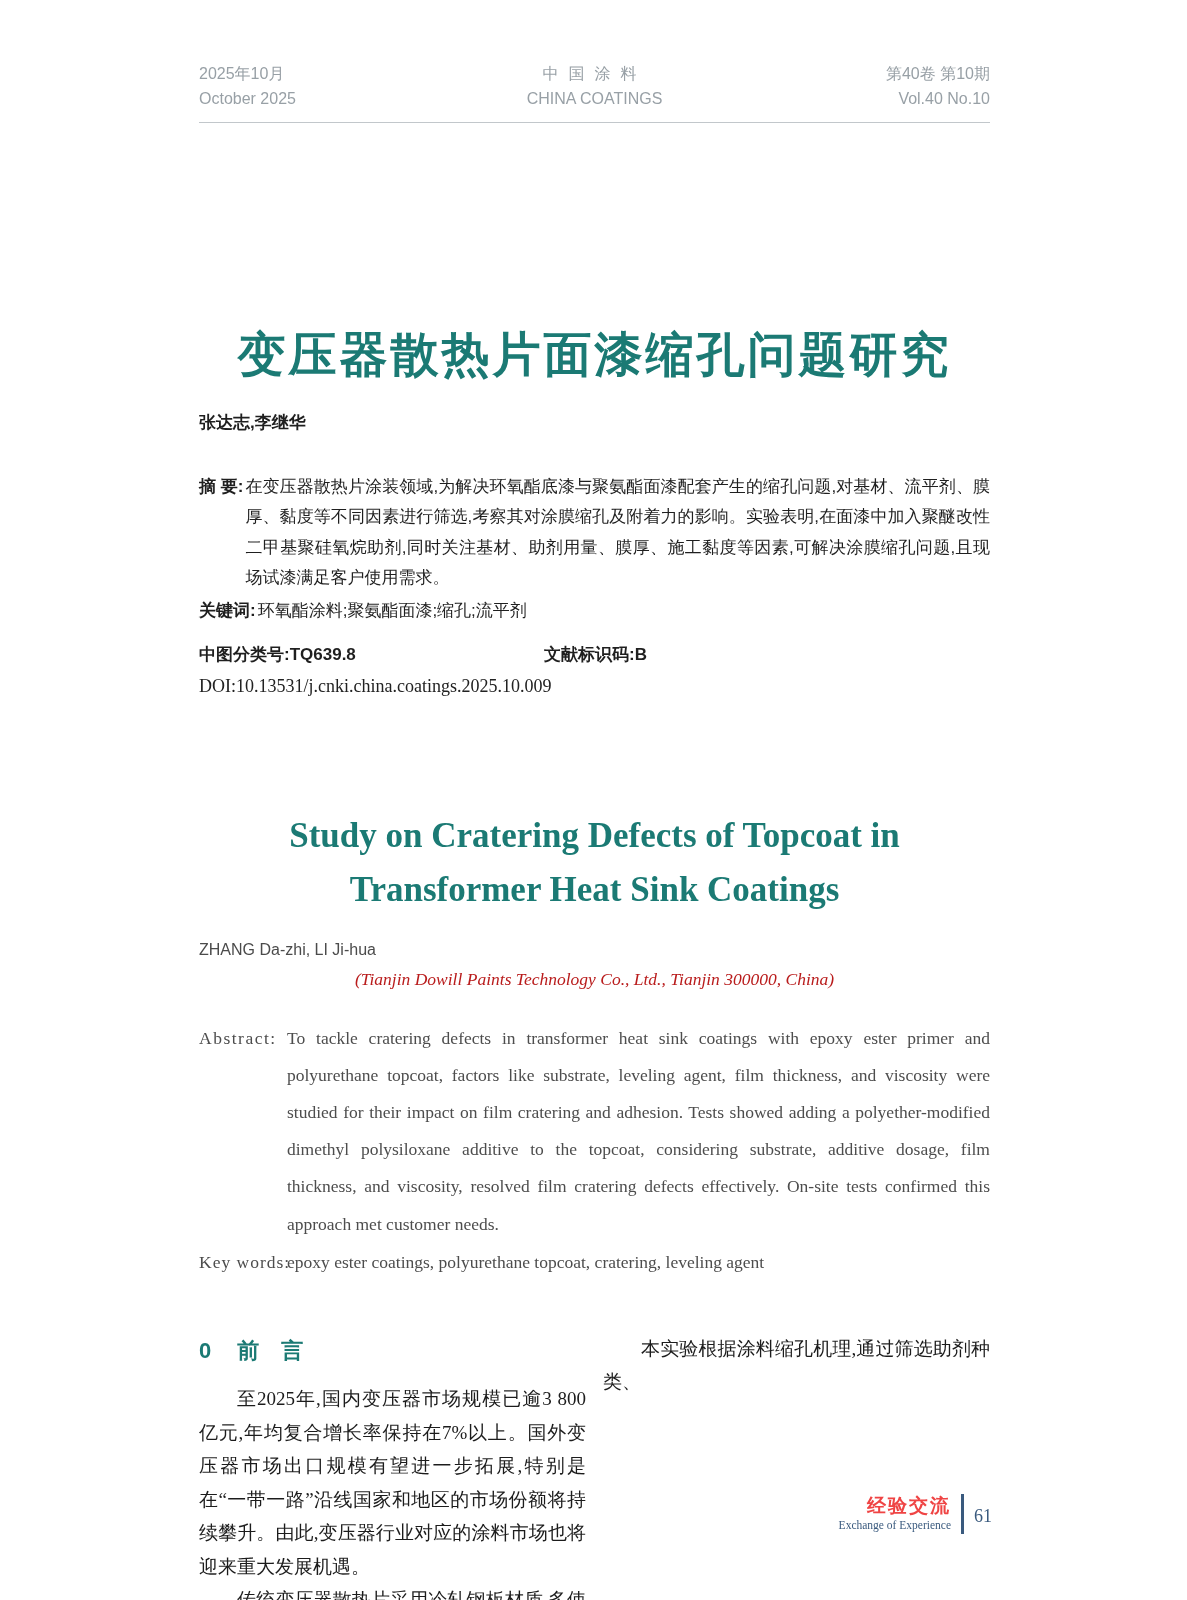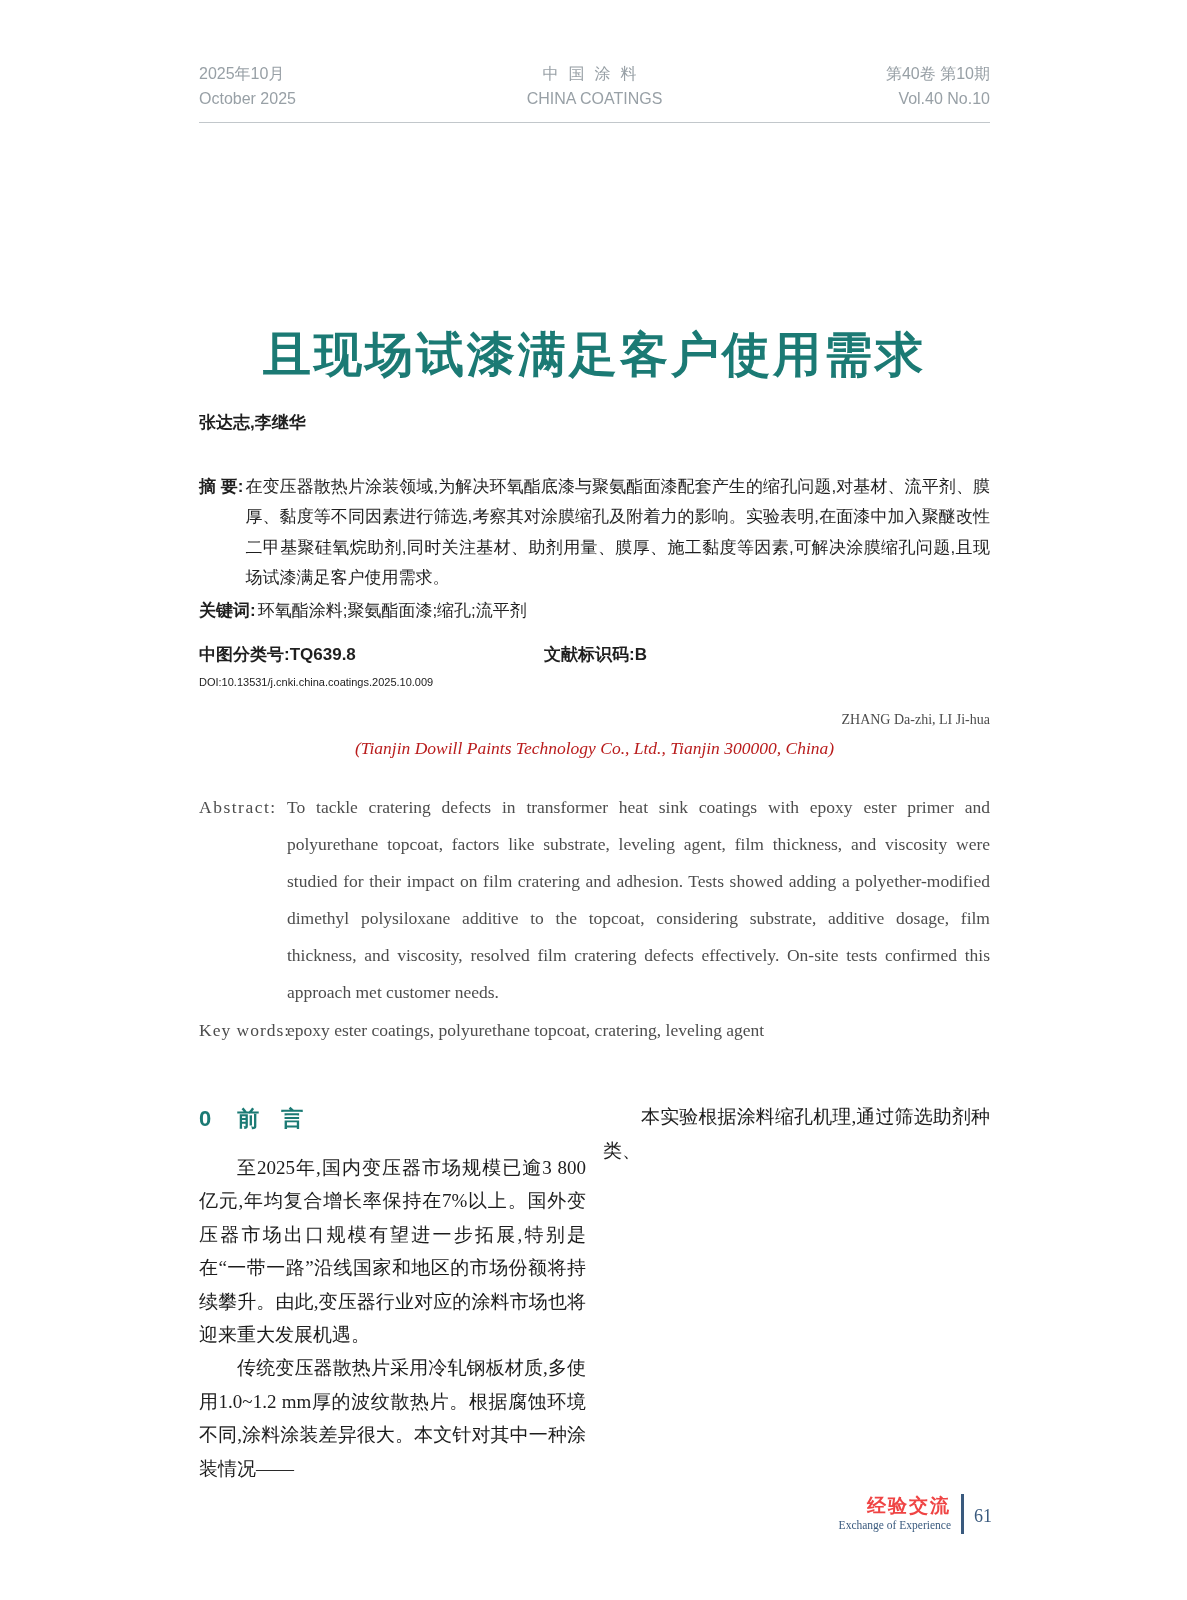--- a/index.html
+++ b/index.html
@@ -82,42 +82,41 @@
     display: flex;
     margin-top: 16px;
     font-size: 17px;
     font-weight: bold;
   }
   .meta-row .m1 { width: 345px; }
   .meta-row .m2 { width: 290px; }
   .meta-row .m3 { flex: 1; text-align: right; }
   .doi-line {
     margin-top: 10px;
-    font-family: Liberation Sans, sans-serif;
-    font-size: 11px;
+    font-family: Liberation Serif, serif;
+    font-size: 18px;
     font-weight: normal;
     color: #222;
   }
 
   
   .title-en {
     margin-top: 112px;
     text-align: center;
     font-family: "Liberation Serif", serif;
     font-weight: bold;
     font-size: 35px;
     line-height: 1.55;
     color: #1b7a74;
   }
   .authors-en {
     margin-top: 24px;
-    text-align: right;
-    font-size: 14px;
+    text-align: left;
+    font-size: 16px;
     color: #4b4b4b;
-    font-family: Liberation Serif, serif;
   }
   .affil-en {
     margin-top: 10px;
     text-align: center;
     font-family: "Liberation Serif", serif;
     font-style: italic;
     font-size: 17.5px;
     color: #b91c1c;
   }
 
@@ -217,38 +216,39 @@
       <div class="col center">
         <div class="journal-cn">中国涂料</div>
         <div>CHINA COATINGS</div>
       </div>
       <div class="col right">
         <div>第40卷 第10期</div>
         <div>Vol.40  No.10</div>
       </div>
     </div>
 
-    <h1 class="title-cn">且现场试漆满足客户使用需求</h1>
+    <h1 class="title-cn">变压器散热片面漆缩孔问题研究</h1>
     <div class="authors-cn">张达志,李继华</div>
 
     <div class="abs-cn">
       <span class="label">摘 要:</span>
       <span class="text">在变压器散热片涂装领域,为解决环氧酯底漆与聚氨酯面漆配套产生的缩孔问题,对基材、流平剂、膜厚、黏度等不同因素进行筛选,考察其对涂膜缩孔及附着力的影响。实验表明,在面漆中加入聚醚改性二甲基聚硅氧烷助剂,同时关注基材、助剂用量、膜厚、施工黏度等因素,可解决涂膜缩孔问题,且现场试漆满足客户使用需求。</span>
     </div>
     <div class="kw-cn">
       <span class="label">关键词:</span>
       <span class="text">环氧酯涂料;聚氨酯面漆;缩孔;流平剂</span>
     </div>
 
     <div class="meta-row">
       <span class="m1">中图分类号:TQ639.8</span>
       <span class="m2">文献标识码:B</span>
     </div>
     <div class="doi-line">DOI:10.13531/j.cnki.china.coatings.2025.10.009</div>
 
+    <h2 class="title-en">Study on Cratering Defects of Topcoat in Transformer Heat Sink Coatings</h2>
     <div class="authors-en">ZHANG Da-zhi, LI Ji-hua</div>
     <div class="affil-en">(Tianjin Dowill Paints Technology Co., Ltd., Tianjin 300000, China)</div>
 
     <div class="abs-en">
       <span class="label">Abstract:</span>
       <span class="text">To tackle cratering defects in transformer heat sink coatings with epoxy ester primer and polyurethane topcoat, factors like substrate, leveling agent, film thickness, and viscosity were studied for their impact on film cratering and adhesion. Tests showed adding a polyether-modified dimethyl polysiloxane additive to the topcoat, considering substrate, additive dosage, film thickness, and viscosity, resolved film cratering defects effectively. On-site tests confirmed this approach met customer needs.</span>
     </div>
     <div class="kw-en">
       <span class="label">Key words:</span>
       <span class="text">epoxy ester coatings, polyurethane topcoat, cratering, leveling agent</span>

